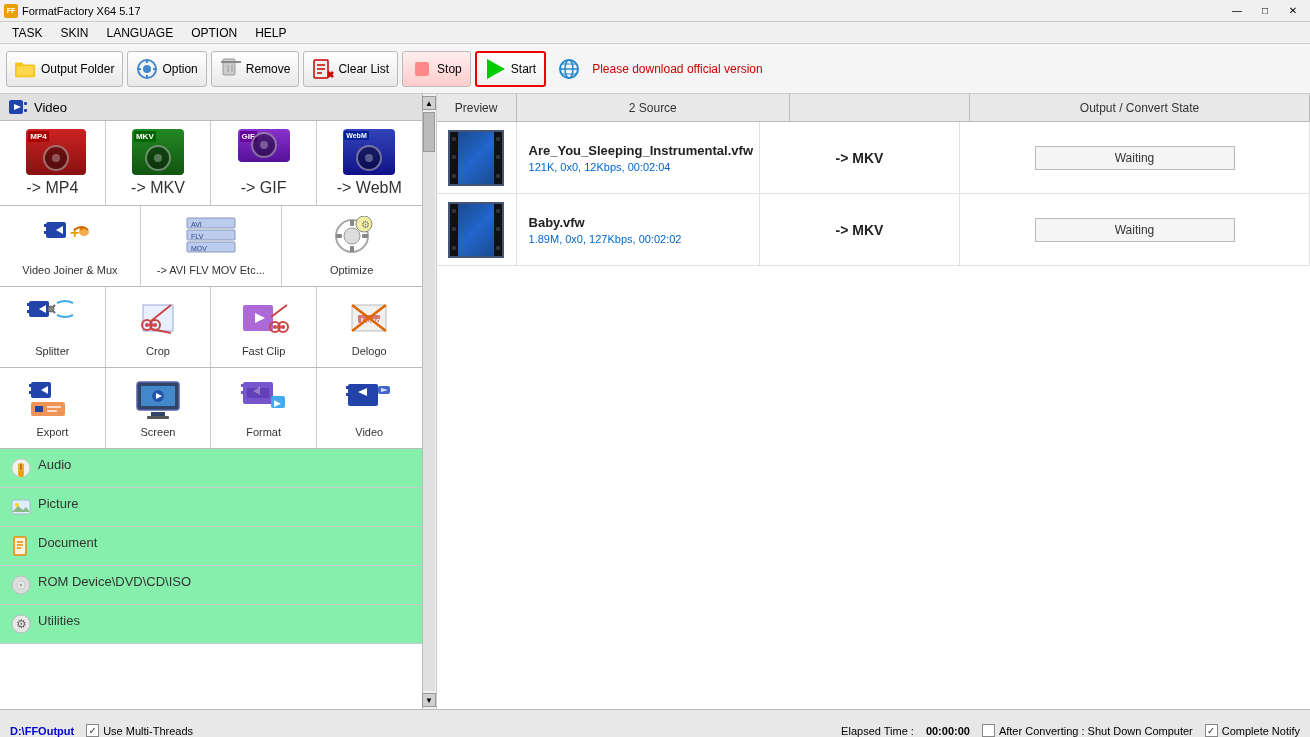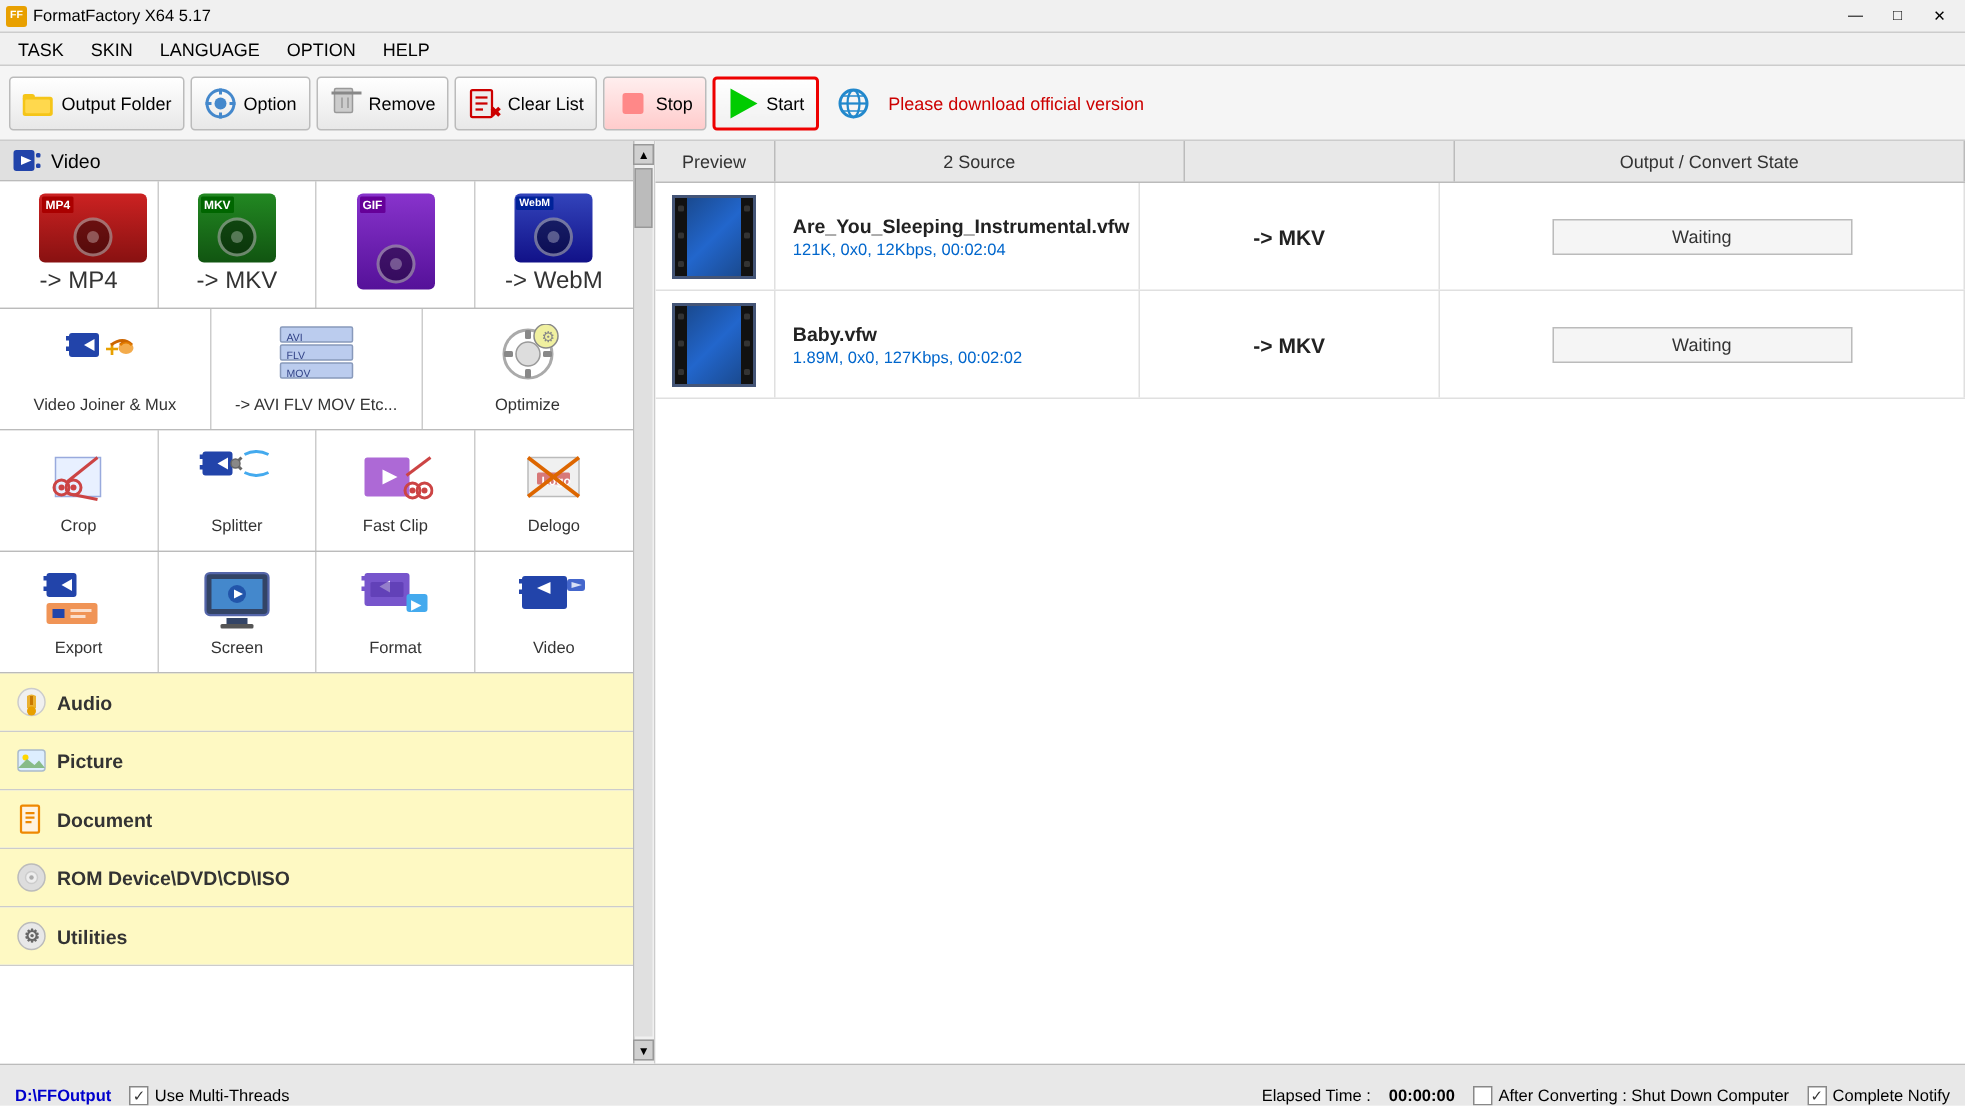--- a/index.html
+++ b/index.html
@@ -32,21 +32,21 @@
     .main { display: flex; height: calc(737px - 22px - 22px - 50px - 28px); }
 
     
     .sidebar { width: 475px; background: #fff; border-right: 1px solid #ccc; display: flex; flex-direction: column; }
     .tool-grid { display: grid; grid-template-columns: repeat(4, 1fr); gap: 1px; background: #ccc; border-bottom: 1px solid #bbb; }
     .tool-cell { background: #fff; display: flex; flex-direction: column; align-items: center; justify-content: center; padding: 8px 4px; cursor: pointer; min-height: 80px; gap: 4px; }
     .tool-label { font-size: 11px; color: #333; text-align: center; }
 
     
     .other-section { border-bottom: 1px solid #ccc; }
-    .other-section-header { display: flex; align-items: center; gap: 6px; padding: 8px 10px; cursor: pointer; background: #fef9c3; font-weight: bold; }
+    .other-section-header { display: flex; gap: 6px; padding: 8px 10px; cursor: pointer; background: #86efac; }
     .section-name { font-size: 13px; color: #333; }
 
     
     .right-panel { flex: 1; display: flex; flex-direction: column; background: #fff; }
     .table-header-cell { display: flex; align-items: center; justify-content: center; font-size: 12px; color: #333; border-right: 1px solid #bbb; padding: 0 8px; }
     .table-body { flex: 1; overflow-y: auto; }
     .table-row { display: grid; grid-template-columns: 80px 1fr 200px 350px; border-bottom: 1px solid #e0e0e0; min-height: 70px; }
     .table-cell { display: flex; align-items: center; justify-content: center; padding: 6px; border-right: 1px solid #e0e0e0; }
     .table-cell.file-info { flex-direction: column; align-items: flex-start; justify-content: center; padding-left: 12px; }
     .file-name { font-size: 13px; font-weight: bold; color: #222; }
@@ -174,21 +174,21 @@
           <rect x="16" y="5" width="3" height="3" rx="1" fill="#2244aa"></rect>
           <rect x="16" y="12" width="3" height="3" rx="1" fill="#2244aa"></rect>
         </svg>
         <span style="font-size:13px;font-weight:normal;">Video</span>
       </div>
 
       <div class="tool-grid" style="grid-template-columns: repeat(4, 1fr);">
 
         <div class="tool-cell">
           <div style="width:52px;height:46px;position:relative;">
-            <div style="width:72px;height:46px;background:linear-gradient(to bottom,#cc2222,#881111);border-radius:4px;position:relative;overflow:hidden;text-align:right;">
+            <div style="width:60px;height:46px;background:linear-gradient(to bottom,#cc2222,#881111);border-radius:4px;position:relative;overflow:hidden;text-align:right;">
               <div style="position:absolute;top:2px;left:2px;font-size:8px;font-weight:bold;color:white;background:#aa0000;padding:1px 2px;border-radius:1px;">MP4</div>
               <div style="position:absolute;bottom:4px;left:50%;transform:translateX(-50%);width:26px;height:26px;border-radius:50%;border:2px solid rgba(255,255,255,0.4);background:rgba(0,0,0,0.4);display:flex;align-items:center;justify-content:center;">
                 <div style="width:8px;height:8px;border-radius:50%;background:rgba(255,255,255,0.3);"></div>
               </div>
             </div>
           </div>
           <span class="arrow-text">-&gt; MP4</span>
         </div>
 
         <div class="tool-cell">
@@ -198,21 +198,21 @@
               <div style="position:absolute;bottom:4px;left:50%;transform:translateX(-50%);width:26px;height:26px;border-radius:50%;border:2px solid rgba(255,255,255,0.4);background:rgba(0,0,0,0.4);display:flex;align-items:center;justify-content:center;">
                 <div style="width:8px;height:8px;border-radius:50%;background:rgba(255,255,255,0.3);"></div>
               </div>
             </div>
           </div>
           <span class="arrow-text">-&gt; MKV</span>
         </div>
 
         <div class="tool-cell">
           <div style="width:52px;height:46px;">
-            <div style="width:52px;height:64px;background:linear-gradient(to bottom,#8833cc,#551199);border-radius:4px;position:relative;overflow:hidden;">
+            <div style="width:52px;height:33px;background:linear-gradient(to bottom,#8833cc,#551199);border-radius:4px;position:relative;overflow:hidden;">
               <div style="position:absolute;top:2px;left:2px;font-size:8px;font-weight:bold;color:white;background:#660099;padding:1px 2px;border-radius:1px;">GIF</div>
               <div style="position:absolute;bottom:4px;left:50%;transform:translateX(-50%);width:26px;height:26px;border-radius:50%;border:2px solid rgba(255,255,255,0.4);background:rgba(0,0,0,0.4);display:flex;align-items:center;justify-content:center;">
                 <div style="width:8px;height:8px;border-radius:50%;background:rgba(255,255,255,0.3);"></div>
               </div>
             </div>
           </div>
           <span class="arrow-text">-&gt; GIF</span>
         </div>
 
         <div class="tool-cell">
@@ -265,46 +265,46 @@
             <circle cx="38" cy="8" r="8" fill="#f0f0a0" stroke="#888" stroke-width="1"></circle>
             <text x="35" y="12" font-size="10" fill="#888">⚙</text>
           </svg>
           <span class="tool-label">Optimize</span>
         </div>
       </div>
 
       <div class="tool-grid" style="grid-template-columns: repeat(4, 1fr);">
         <div class="tool-cell">
           <svg width="50" height="44" viewBox="0 0 50 44">
-            <rect x="10" y="8" width="30" height="26" fill="#e8f0ff" stroke="#99aadd" stroke-width="1"></rect>
-
-            <circle cx="14" cy="28" r="5" fill="none" stroke="#cc4444" stroke-width="2"></circle>
-            <circle cx="22" cy="28" r="5" fill="none" stroke="#cc4444" stroke-width="2"></circle>
-            <line x1="18" y1="24" x2="38" y2="8" stroke="#cc4444" stroke-width="2"></line>
-            <line x1="18" y1="32" x2="38" y2="36" stroke="#cc4444" stroke-width="2"></line>
-            <circle cx="14" cy="28" r="2" fill="#cc4444"></circle>
-            <circle cx="22" cy="28" r="2" fill="#cc4444"></circle>
-          </svg>
-          <span class="tool-label">Crop</span>
-        </div>
-        <div class="tool-cell">
-          <svg width="50" height="44" viewBox="0 0 50 44">
             <rect x="2" y="4" width="20" height="16" rx="2" fill="#2244aa"></rect>
             <polygon points="12,12 19,8 19,16" fill="white"></polygon>
             <rect x="0" y="6" width="3" height="3" fill="#2244aa"></rect>
             <rect x="0" y="13" width="3" height="3" fill="#2244aa"></rect>
             <path d="M24 12 L28 8 M24 12 L28 16" stroke="#666" stroke-width="2"></path>
             <path d="M30 6 Q38 2 46 6" fill="none" stroke="#44aaee" stroke-width="2"></path>
             <path d="M30 18 Q38 22 46 18" fill="none" stroke="#44aaee" stroke-width="2"></path>
             <circle cx="24" cy="12" r="3" fill="#888" stroke="#666" stroke-width="1"></circle>
           </svg>
           <span class="tool-label">Splitter</span>
         </div>
         <div class="tool-cell">
           <svg width="50" height="44" viewBox="0 0 50 44">
+            <rect x="10" y="8" width="30" height="26" fill="#e8f0ff" stroke="#99aadd" stroke-width="1"></rect>
+
+            <circle cx="14" cy="28" r="5" fill="none" stroke="#cc4444" stroke-width="2"></circle>
+            <circle cx="22" cy="28" r="5" fill="none" stroke="#cc4444" stroke-width="2"></circle>
+            <line x1="18" y1="24" x2="38" y2="8" stroke="#cc4444" stroke-width="2"></line>
+            <line x1="18" y1="32" x2="38" y2="36" stroke="#cc4444" stroke-width="2"></line>
+            <circle cx="14" cy="28" r="2" fill="#cc4444"></circle>
+            <circle cx="22" cy="28" r="2" fill="#cc4444"></circle>
+          </svg>
+          <span class="tool-label">Crop</span>
+        </div>
+        <div class="tool-cell">
+          <svg width="50" height="44" viewBox="0 0 50 44">
             <rect x="4" y="8" width="30" height="26" rx="2" fill="#9944cc" opacity="0.8"></rect>
             <polygon points="16,16 26,21 16,26" fill="white"></polygon>
 
             <circle cx="36" cy="30" r="5" fill="none" stroke="#cc4444" stroke-width="2"></circle>
             <circle cx="44" cy="30" r="5" fill="none" stroke="#cc4444" stroke-width="2"></circle>
             <line x1="32" y1="20" x2="48" y2="8" stroke="#cc4444" stroke-width="2"></line>
             <circle cx="36" cy="30" r="2" fill="#cc4444"></circle>
             <circle cx="44" cy="30" r="2" fill="#cc4444"></circle>
           </svg>
           <span class="tool-label">Fast Clip</span>

